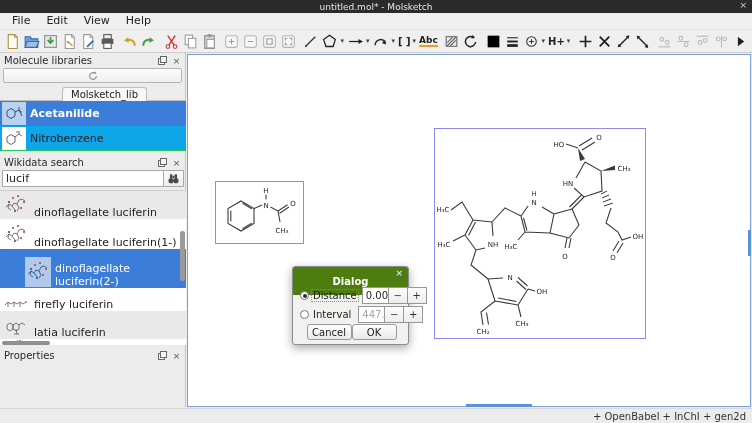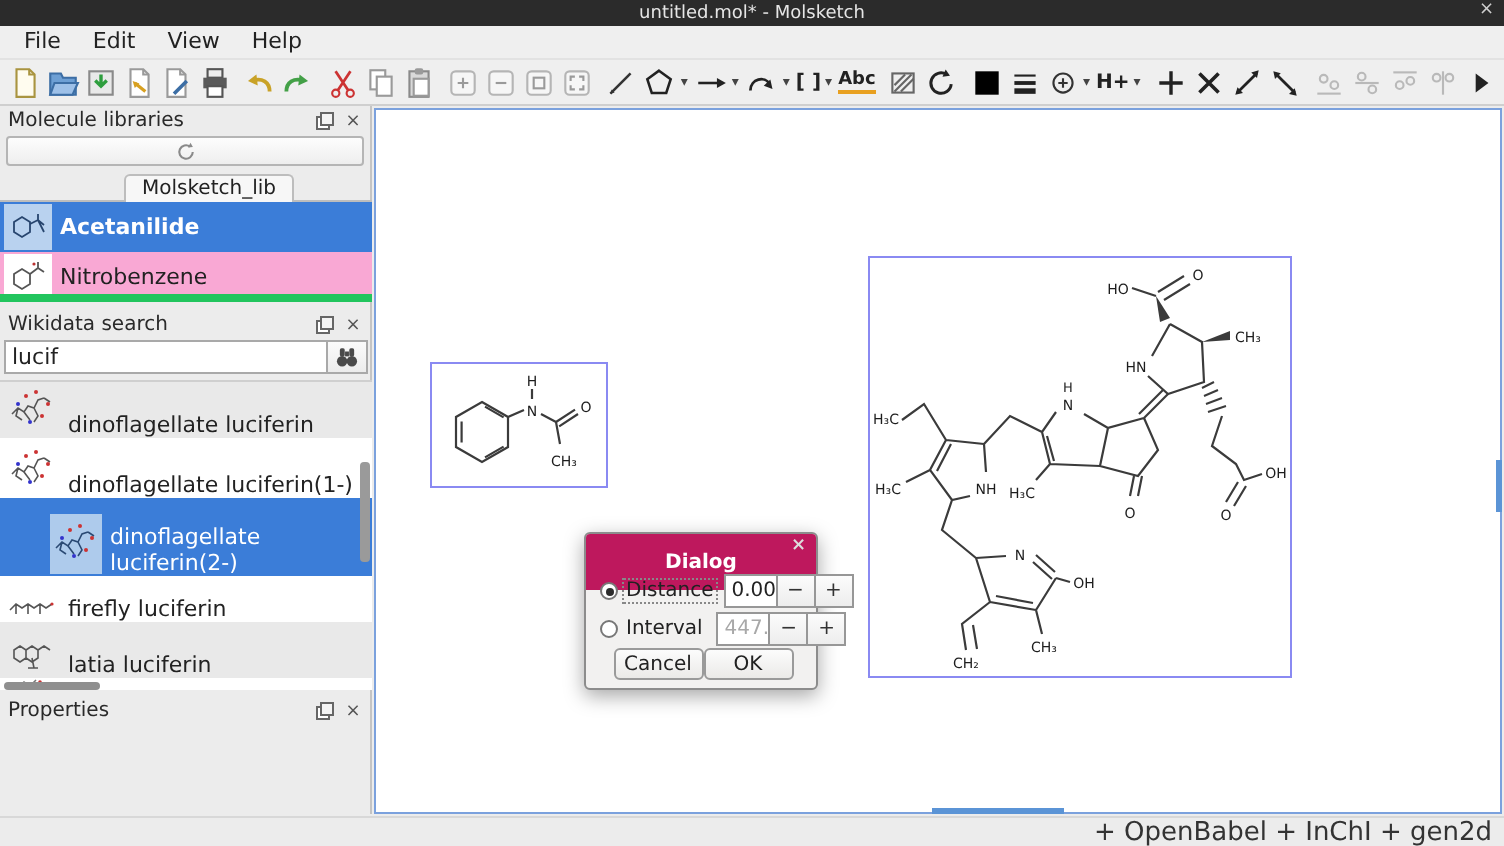--- a/index.html
+++ b/index.html
@@ -22,21 +22,21 @@
   .overflow-btn { margin-left:auto; margin-right:3px; }
 
   
   .sidebar { position:absolute; left:0; top:53px; width:186px; height:354px; background:#ececec; border-right:1px solid #c4c4c4; }
   .dockhead { height:15px; display:flex; align-items:center; padding:0 4px; font-size:10px; color:#2a2a2a; }
   .dockhead .sp { flex:1; }
   .dockbtn { width:11px; height:11px; display:flex; align-items:center; justify-content:center; color:#555; font-size:9px; margin-left:3px; }
   .refresh-btn { position:absolute; left:3px; top:15px; width:179px; height:15px; border:1px solid #b5b5b5; border-radius:2px; background:linear-gradient(#fdfdfd,#eeeeee); display:flex; align-items:center; justify-content:center; }
   .tabrow { position:absolute; left:0; top:33px; width:186px; height:15px; border-bottom:1px solid #bdbdbd; }
   .tab { position:absolute; left:62px; top:1px; height:14px; padding:0 8px; background:#f7f7f7; border:1px solid #bdbdbd; border-bottom:none; border-radius:3px 3px 0 0; font-size:10px; display:flex; align-items:center; }
-  .liblist { position:absolute; left:0; top:48px; width:186px; height:50px; background:#f9a8d4; border-bottom:4px solid #22c55e; overflow:hidden; }
+  .liblist { position:absolute; left:0; top:48px; width:186px; height:50px; background:#0ea5e9; border-bottom:1px solid #22c55e; overflow:hidden; }
   .librow { height:25px; display:flex; align-items:center; }
   .librow.sel { background:#3b7dd8; color:#fff; font-weight:bold; }
   .thumb { width:24px; height:23px; margin:1px 4px 1px 2px; background:#fff; display:flex; align-items:center; justify-content:center; }
   .librow.sel .thumb { background:#b9d2ef; }
 
   .wd-panel { position:absolute; left:0; top:102px; width:186px; }
   .searchrow { position:absolute; left:2px; top:15px; width:182px; height:17px; display:flex; }
   .searchrow input { flex:1; height:17px; border:1px solid #a9a9a9; font-size:11px; padding:0 3px; font-family:inherit; background:#fff; color:#222; }
   .search-btn { width:20px; height:17px; border:1px solid #a9a9a9; border-left:none; background:linear-gradient(#fbfbfb,#ececec); display:flex; align-items:center; justify-content:center; }
   .wdlist { position:absolute; left:0; top:35px; width:186px; height:155px; background:#fff; border-top:1px solid #cfcfcf; overflow:hidden; }
@@ -55,36 +55,36 @@
 
   
   .canvas { position:absolute; left:187px; top:54px; width:564px; height:353px; background:#fff; border:1px solid #7ba1dd; }
   .mol-box { position:absolute; border:1px solid #8a8af2; }
   .canvas .hs { position:absolute; left:278px; bottom:-1px; width:66px; height:3px; background:#5b94d6; }
   .canvas .vs { position:absolute; right:-1px; top:175px; width:3px; height:26px; background:#5b94d6; }
   .molsvg text { font-family:"DejaVu Sans","Liberation Sans",sans-serif; fill:#1d1d1d; paint-order:stroke; stroke:#ffffff; stroke-width:2.4px; text-anchor:middle; }
 
   
   .dialog { position:absolute; left:292px; top:266px; width:117px; height:79px; background:#f2f1f0; border:1px solid #8c8c8c; border-radius:3px; box-shadow:0 3px 10px rgba(0,0,0,.35); }
-  .dialog .dtitle { height:28px; background:#be185d; border-radius:2px 2px 0 0; color:#fff; font-size:10px; font-weight:bold; display:flex; align-items:center; justify-content:center; position:relative; }
+  .dialog .dtitle { height:28px; background:#4d7c0f; border-radius:2px 2px 0 0; color:#fff; font-size:10px; font-weight:bold; display:flex; align-items:center; justify-content:center; position:relative; }
   .dialog .dclose { position:absolute; right:5px; top:1px; font-size:9px; color:#ddd; }
   .drow { position:absolute; left:7px; display:flex; align-items:center; }
   .radio { width:9px; height:9px; border:1px solid #777; border-radius:50%; background:#fff; margin-right:3px; position:relative; flex:none; }
   .radio.on::after { content:""; position:absolute; left:2px; top:2px; width:4px; height:4px; border-radius:50%; background:#2c2c2c; }
   .rlabel { font-size:10px; padding:0 1px; }
   .rlabel.focus { outline:1px dotted #888; }
   .spin { display:flex; margin-left:4px; }
   .spin .field { width:27px; height:17px; border:1px solid #979797; background:#fff; font-size:10px; display:flex; align-items:center; padding-left:3px; }
   .spin .field.dis { color:#a8a8a8; }
   .spin .sbtn { width:19px; height:17px; border:1px solid #979797; border-left:none; background:linear-gradient(#fcfcfc,#ededed); display:flex; align-items:center; justify-content:center; font-size:10px; color:#333; }
   .dbtns { position:absolute; left:0; top:57px; width:117px; display:flex; justify-content:center; gap:0; }
   .dbtn { min-width:45px; height:16px; border:1px solid #9a9a9a; border-radius:3px; background:linear-gradient(#fcfcfc,#ebeae8); font-size:10px; display:flex; align-items:center; justify-content:center; }
 
   
-  .statusbar { position:absolute; left:0; top:408px; width:752px; height:15px; background:#ececec; border-top:1px solid #d8d8d8; display:flex; align-items:center; justify-content:flex-end; padding-right:6px; font-size:13px; color:#333; }
+  .statusbar { position:absolute; left:0; top:408px; width:752px; height:15px; background:#ececec; border-top:1px solid #d8d8d8; display:flex; align-items:center; justify-content:flex-end; padding-right:6px; font-size:10px; color:#333; }
 </style>
 </head>
 <body>
 
 <div class="titlebar">
   <span>untitled.mol* - Molsketch</span>
   <span class="win-close">×</span>
 </div>
 
 <div class="menubar" id="menubar">

